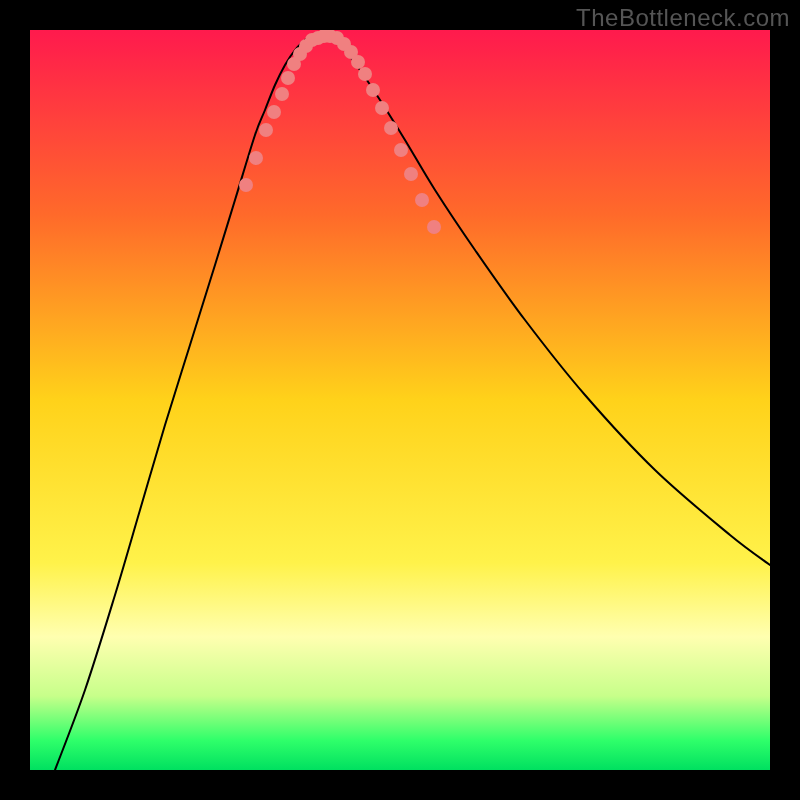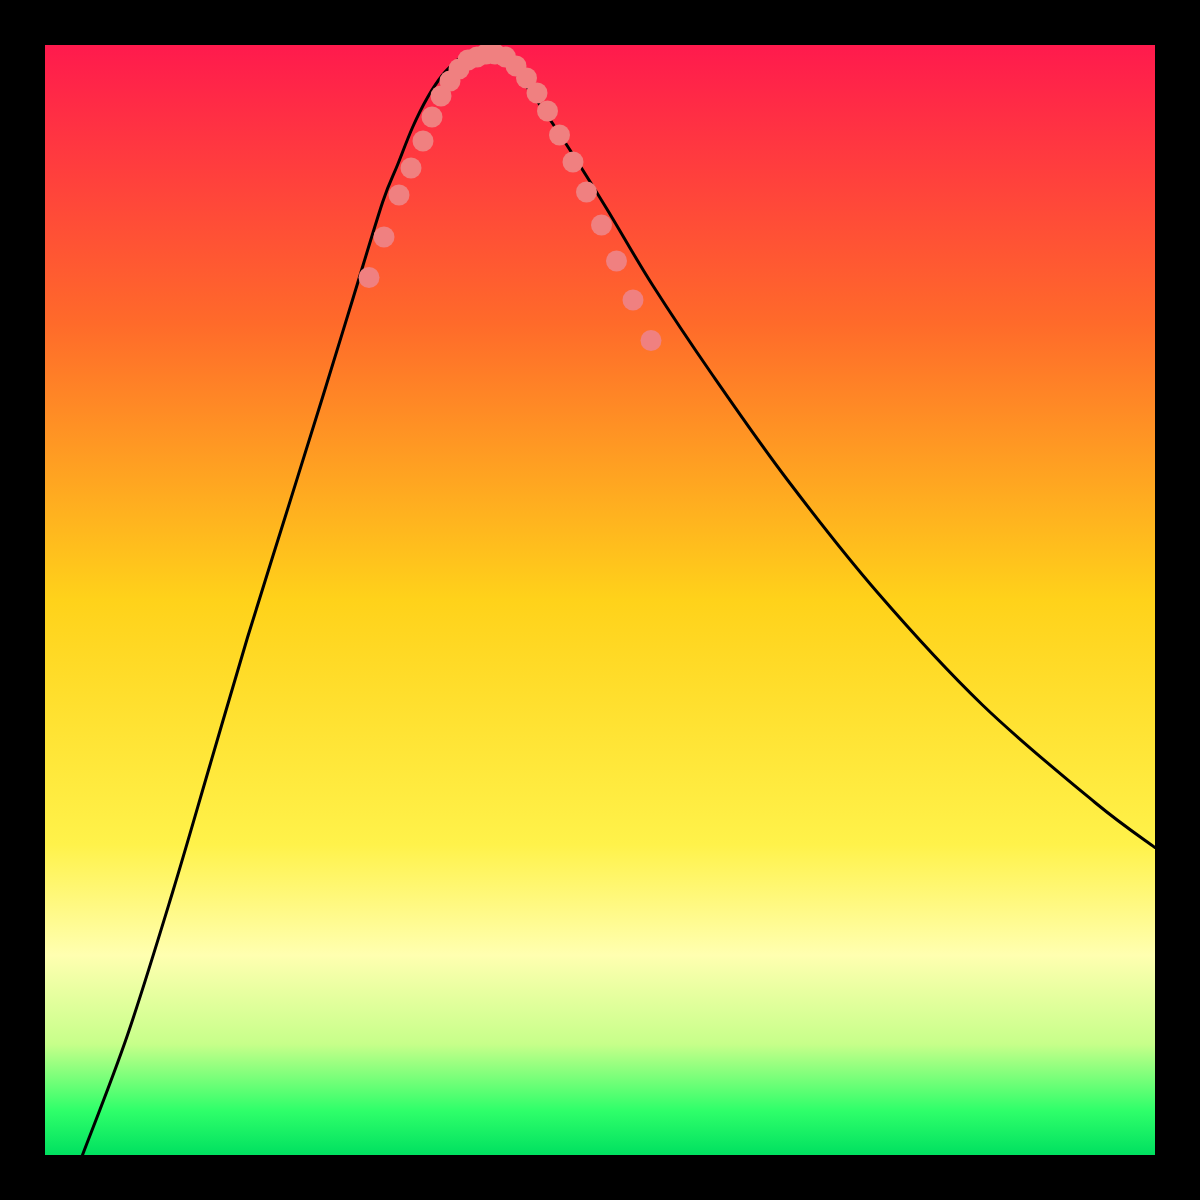--- a/index.html
+++ b/index.html
@@ -36,20 +36,21 @@
   svg {
     display: block;
     width: 100%;
     height: 100%;
   }
 </style>
 </head>
 <body>
 
 <div class="outer">
+  <div class="watermark">TheBottleneck.com</div>
 
   <div class="plot-area">
     <svg viewBox="0 0 740 740">
       <defs>
         <linearGradient id="bg-grad" x1="0" y1="0" x2="0" y2="1">
             <stop offset="0%" stop-color="#ff1a4d"></stop>
             <stop offset="25%" stop-color="#ff6a2a"></stop>
             <stop offset="50%" stop-color="#ffd21a"></stop>
             <stop offset="72%" stop-color="#fff24a"></stop>
             <stop offset="82%" stop-color="#ffffb0"></stop>

